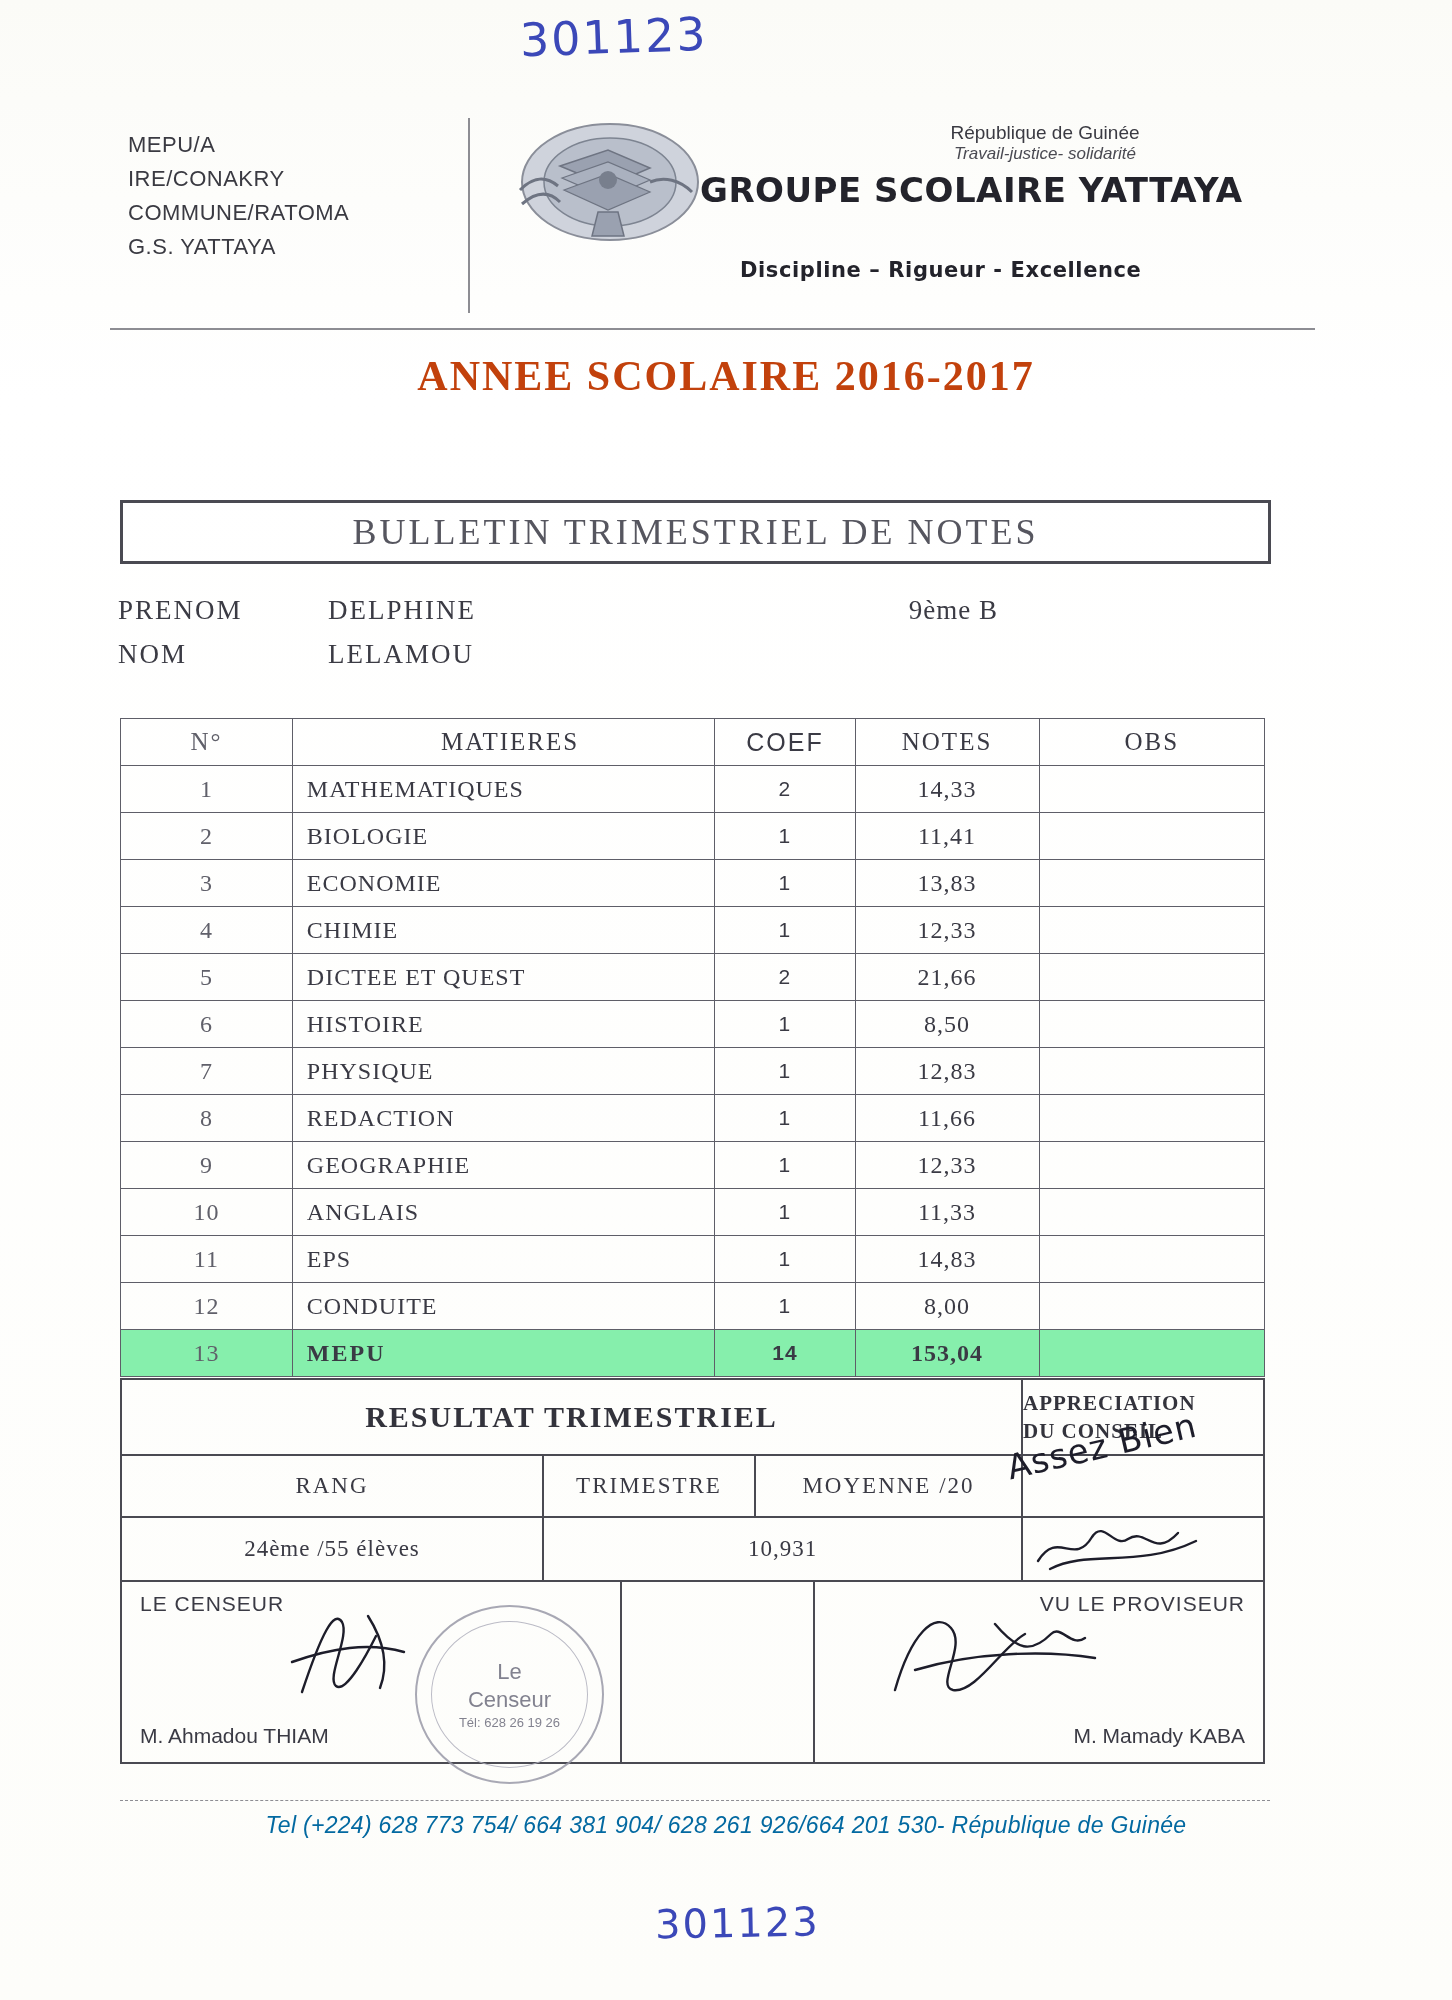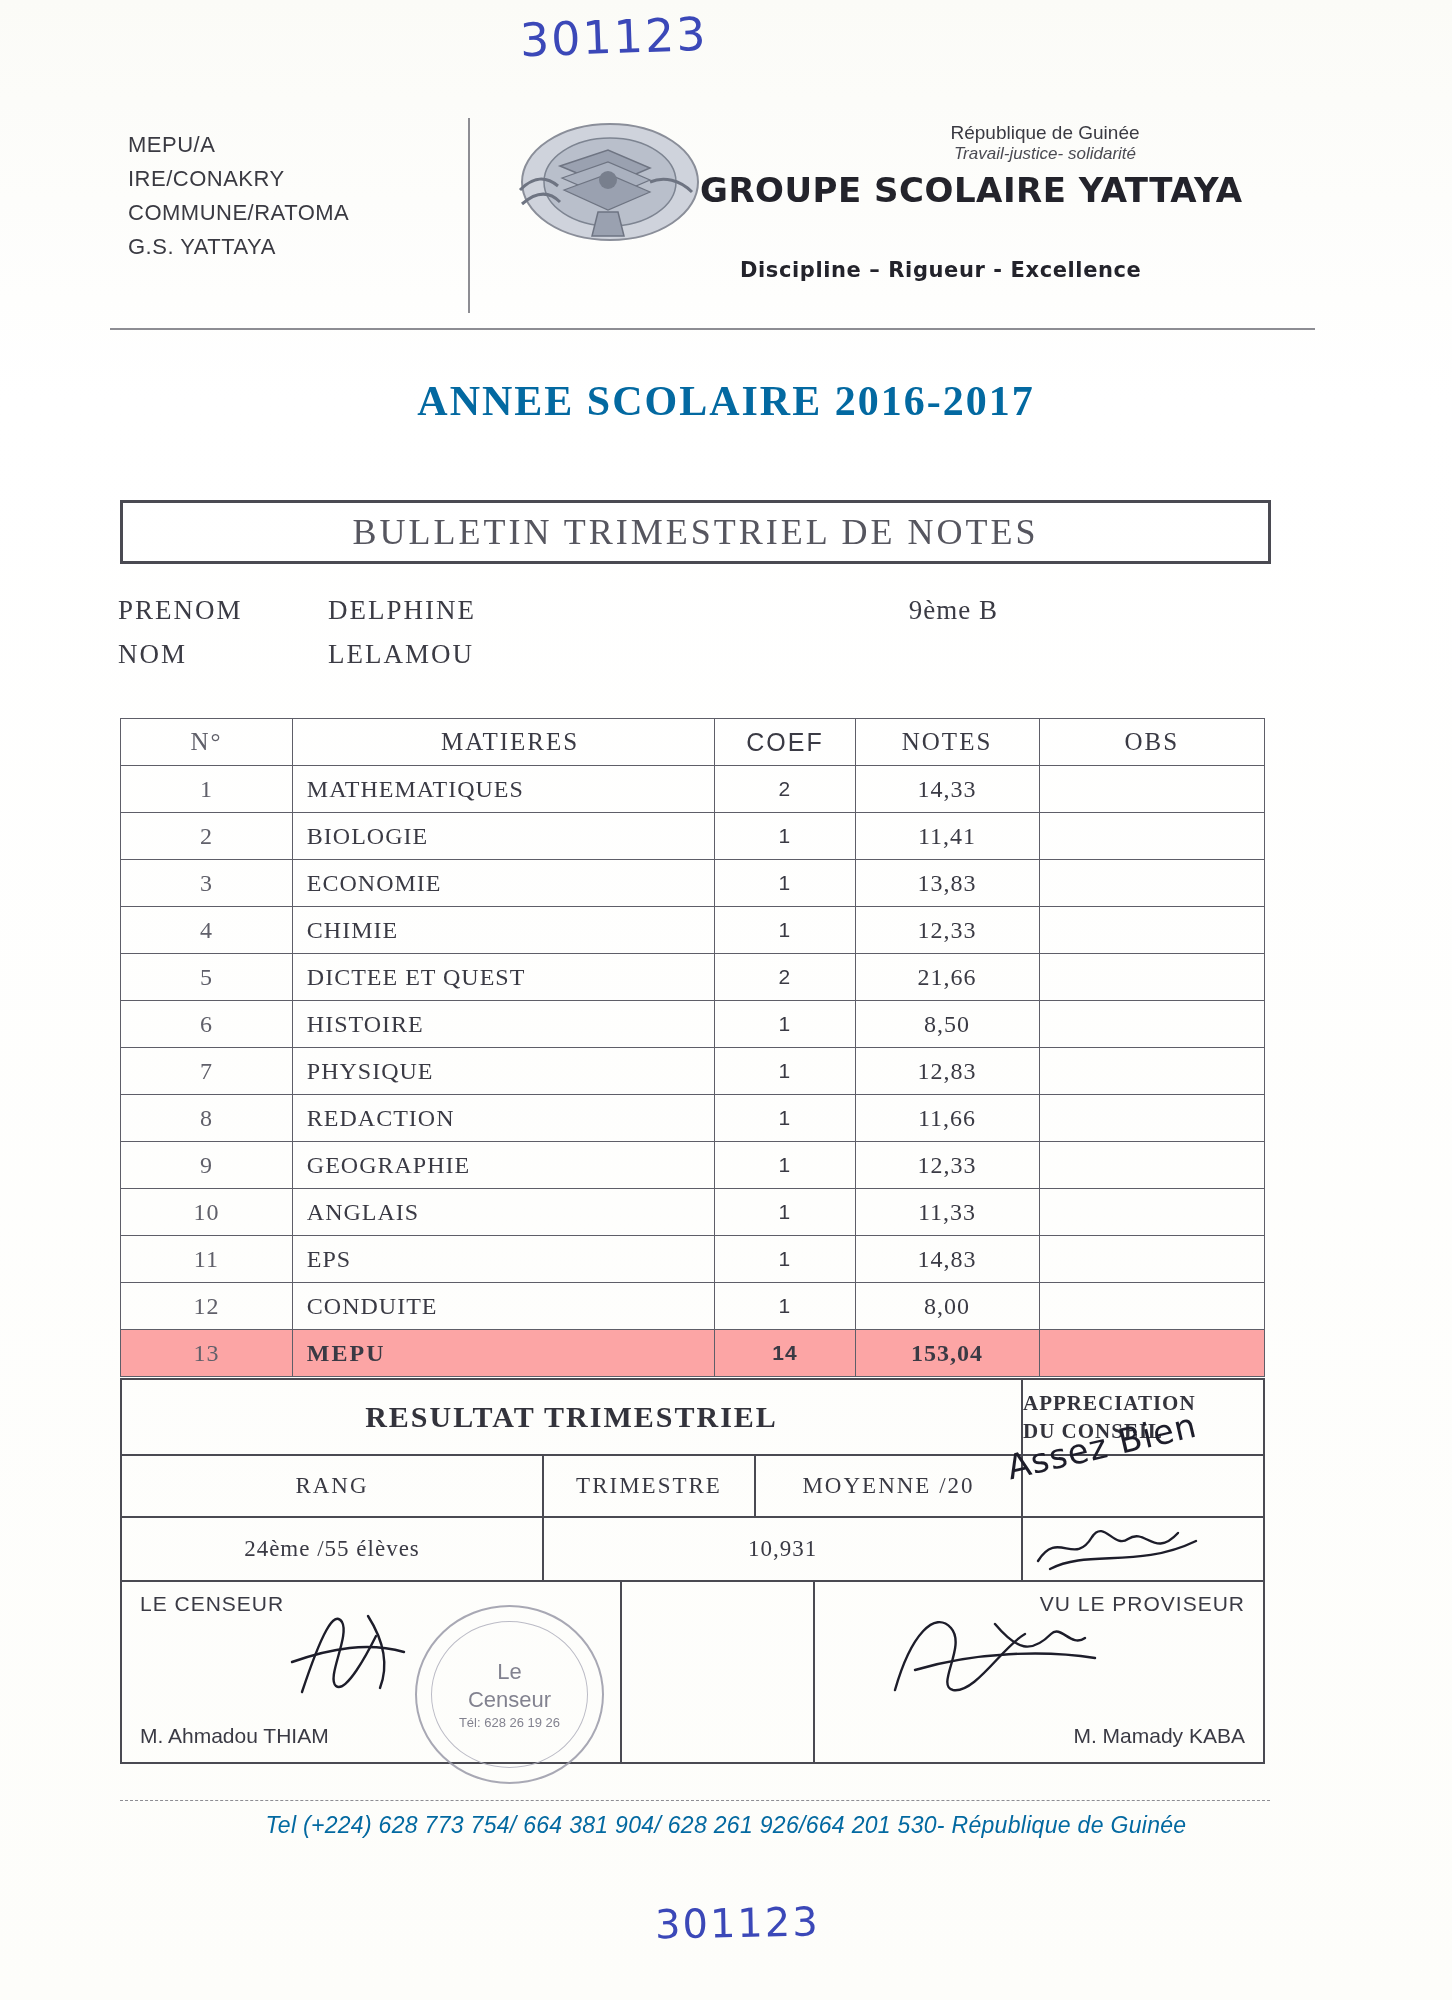--- a/index.html
+++ b/index.html
@@ -119,29 +119,29 @@
     top: 140px;
     font-family: "DejaVu Sans", sans-serif;
     font-weight: bold;
     font-size: 21px;
     color: #23232b;
     letter-spacing: 0.6px;
   }
 
   .school-year {
     position: absolute;
-    top: 377px;
+    top: 352px;
     left: 0;
     width: 100%;
     text-align: center;
     font-family: "Liberation Serif", serif;
     font-weight: bold;
     font-size: 42px;
     letter-spacing: 2px;
-    color: #0369a1;
+    color: #c2410c;
   }
 
   .bulletin-box {
     position: absolute;
     left: 120px;
     top: 500px;
     width: 1145px;
     height: 58px;
     border: 3px solid #4a4a52;
     display: flex;
@@ -196,21 +196,21 @@
     font-weight: normal;
     font-size: 25px;
     letter-spacing: 2px;
   }
   .c-no    { width: 175px; text-align: center; color:#60606a; }
   .c-mat   { width: 415px; text-align: left; padding-left: 14px; }
   .c-coef  { width: 140px; text-align: center; font-family:"Liberation Sans", sans-serif; font-size:21px;}
   .c-note  { width: 185px; text-align: center; }
   .c-obs   { width: 230px; }
   tr.total-row td {
-    background: #fca5a5;
+    background: #86efac;
     font-weight: bold;
     margin-left: 45px;
   }
   tr.total-row td.c-mat { font-weight: bold; letter-spacing:2px; }
   tr.total-row td.c-no { font-weight: normal; }
 
   
   .result {
     position: absolute;
     left: 120px;

